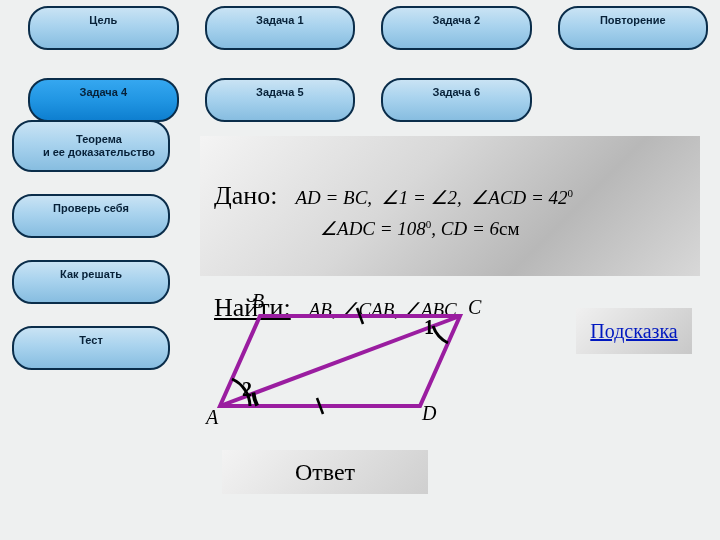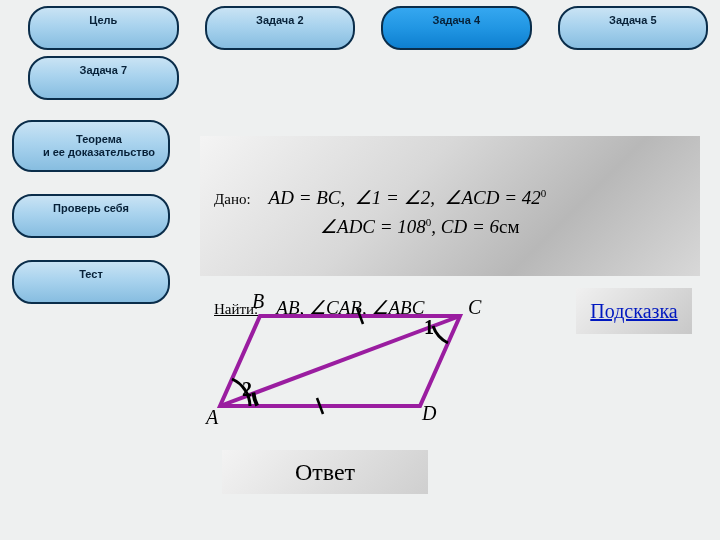--- a/index.html
+++ b/index.html
@@ -11,21 +11,21 @@
     font-family: Arial, sans-serif;
     position: relative;
     overflow: hidden;
   }
   .topgrid {
     position: absolute;
     top: 6px; left: 28px; right: 12px;
     display: grid;
     grid-template-columns: repeat(4, 1fr);
     grid-template-rows: repeat(2, 44px);
-    gap: 6px 26px;
+    gap: 28px 26px;
   }
   .sidecol {
     position: absolute;
     top: 120px; left: 12px;
     width: 158px;
     display: flex;
     flex-direction: column;
     gap: 22px;
   }
   .btn {
@@ -51,34 +51,34 @@
   .btn.tall { height: 52px; align-items: center; padding-top:0; }
   .btn.multi { white-space: pre-line; padding-left: 24px; }
   .given {
     position: absolute;
     top: 136px; left: 200px;
     width: 500px; height: 140px;
     background: linear-gradient(135deg,#f4f4f4 0%, #d8d8d8 40%, #b8b8b8 70%, #d8d8d8 100%);
     padding: 10px 14px;
     font-family: "Times New Roman", serif;
   }
-  .given .lbl { font-size: 15px; font-weight: 500; }
+  .given .lbl { font-size: 26px; font-weight: 500; }
   .math { font-style: italic; font-size: 19px; font-family: "Times New Roman", serif; margin-top: 40px; }
   .sup { font-size: 11px; vertical-align: super; font-style: normal; }
   .row1 { display:flex; align-items:baseline; gap:18px; }
   .row2 { padding-left: 106px; margin-top:6px;font-family:Liberation Serif, serif; }
   .row3 { display:flex; align-items:baseline; gap:18px; margin-top:18px;text-decoration:underline;}
   .figure {
     position: absolute;
     top: 286px; left: 200px;
     width: 300px; height: 130px;
   }
   .hint {
     position: absolute;
-    top: 288px; left: 576px;
+    top: 308px; left: 576px;
     width: 116px; height: 46px;
     background: linear-gradient(135deg,#f0f0f0,#c8c8c8);
     display:flex; align-items:center; justify-content:center;
     color: #0018c0;
     font-family: "Times New Roman", serif;
     font-size: 20px;
     text-decoration: underline;
     text-align:center;
     line-height:1.0;
     cursor:pointer;
@@ -92,30 +92,33 @@
     font-family: Liberation Serif, serif;
     font-size: 24px;
     cursor:pointer;
   }
 </style>
 </head>
 <body>
 
 <div class="topgrid">
   <div class="btn">Цель</div>
+  <div class="btn">Задача 1</div>
   <div class="btn">Задача 2</div>
+  <div class="btn">Повторение</div>
   <div class="btn active">Задача 4</div>
   <div class="btn">Задача 5</div>
-  <div class="btn">Задача 7</div>
+  <div class="btn">Задача 6</div>
 </div>
 
 <div class="sidecol">
   <div class="btn tall multi">Теорема
 и ее доказательство</div>
   <div class="btn">Проверь себя</div>
+  <div class="btn">Как решать</div>
   <div class="btn">Тест</div>
 </div>
 
 <div class="given">
   <div class="row1">
     <span class="lbl">Дано:</span>
     <span class="math">
       <span>AD = BC,</span>&nbsp;
       <span>∠1 = ∠2,</span>&nbsp;
       <span>∠ACD = 42</span><span class="sup">0</span>

